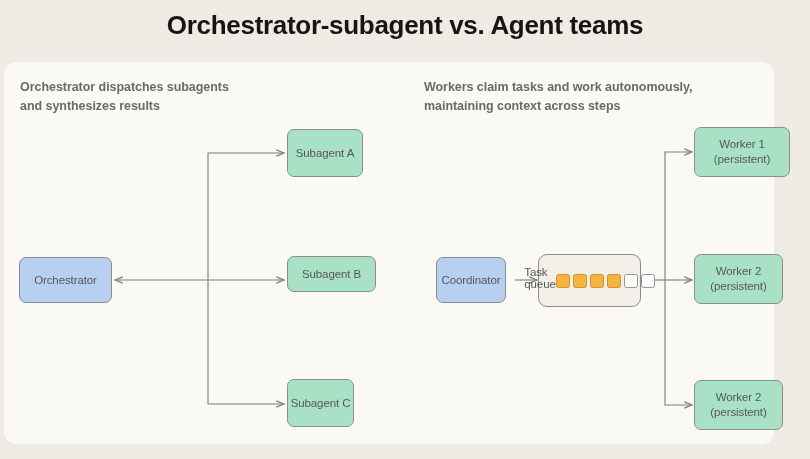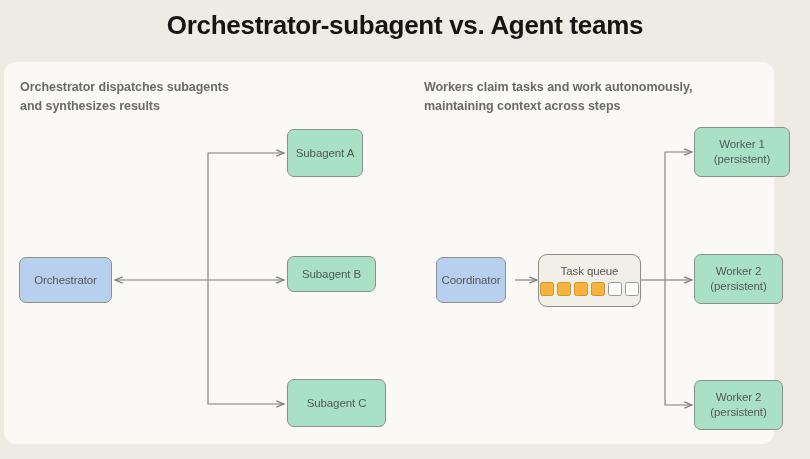--- a/index.html
+++ b/index.html
@@ -62,21 +62,21 @@
   }
   .node.blue { background: #b7d0f0; }
   .node.green { background: #a9e1c7; }
   .queue-box {
     position: absolute;
     box-sizing: border-box;
     background: #f2efe9;
     border: 1.2px solid #8d8d8a;
     border-radius: 9px;
     display: flex;
-    flex-direction: column;
+    flex-direction: row;
     align-items: center;
     justify-content: center;
   }
   .queue-label {
     font-size: 11.5px;
     color: #56565a;
     margin-bottom: 5px;
     letter-spacing: -0.1px;
   }
   .queue-slots { display: flex; gap: 3px; }
@@ -139,21 +139,21 @@
 </div>
 
 <div class="node green" style="left:287px; top:129px; width:76px; height:48px;">
   <span>Subagent A</span>
 </div>
 
 <div class="node green" style="left:287px; top:256px; width:89px; height:36px;">
   <span>Subagent B</span>
 </div>
 
-<div class="node green" style="left:287px; top:379px; width:99px; height:48px;">
+<div class="node green" style="left:287px; top:379px; width:67px; height:48px;">
   <span>Subagent C</span>
 </div>
 
 <div class="node blue" style="left:424px; top:257px; width:70px; height:46px;margin-left:12px;">
   <span>Coordinator</span>
 </div>
 
 <div class="queue-box" style="left:538px; top:254px; width:103px; height:53px;">
   <div class="queue-label">Task queue</div>
   <div class="queue-slots">

